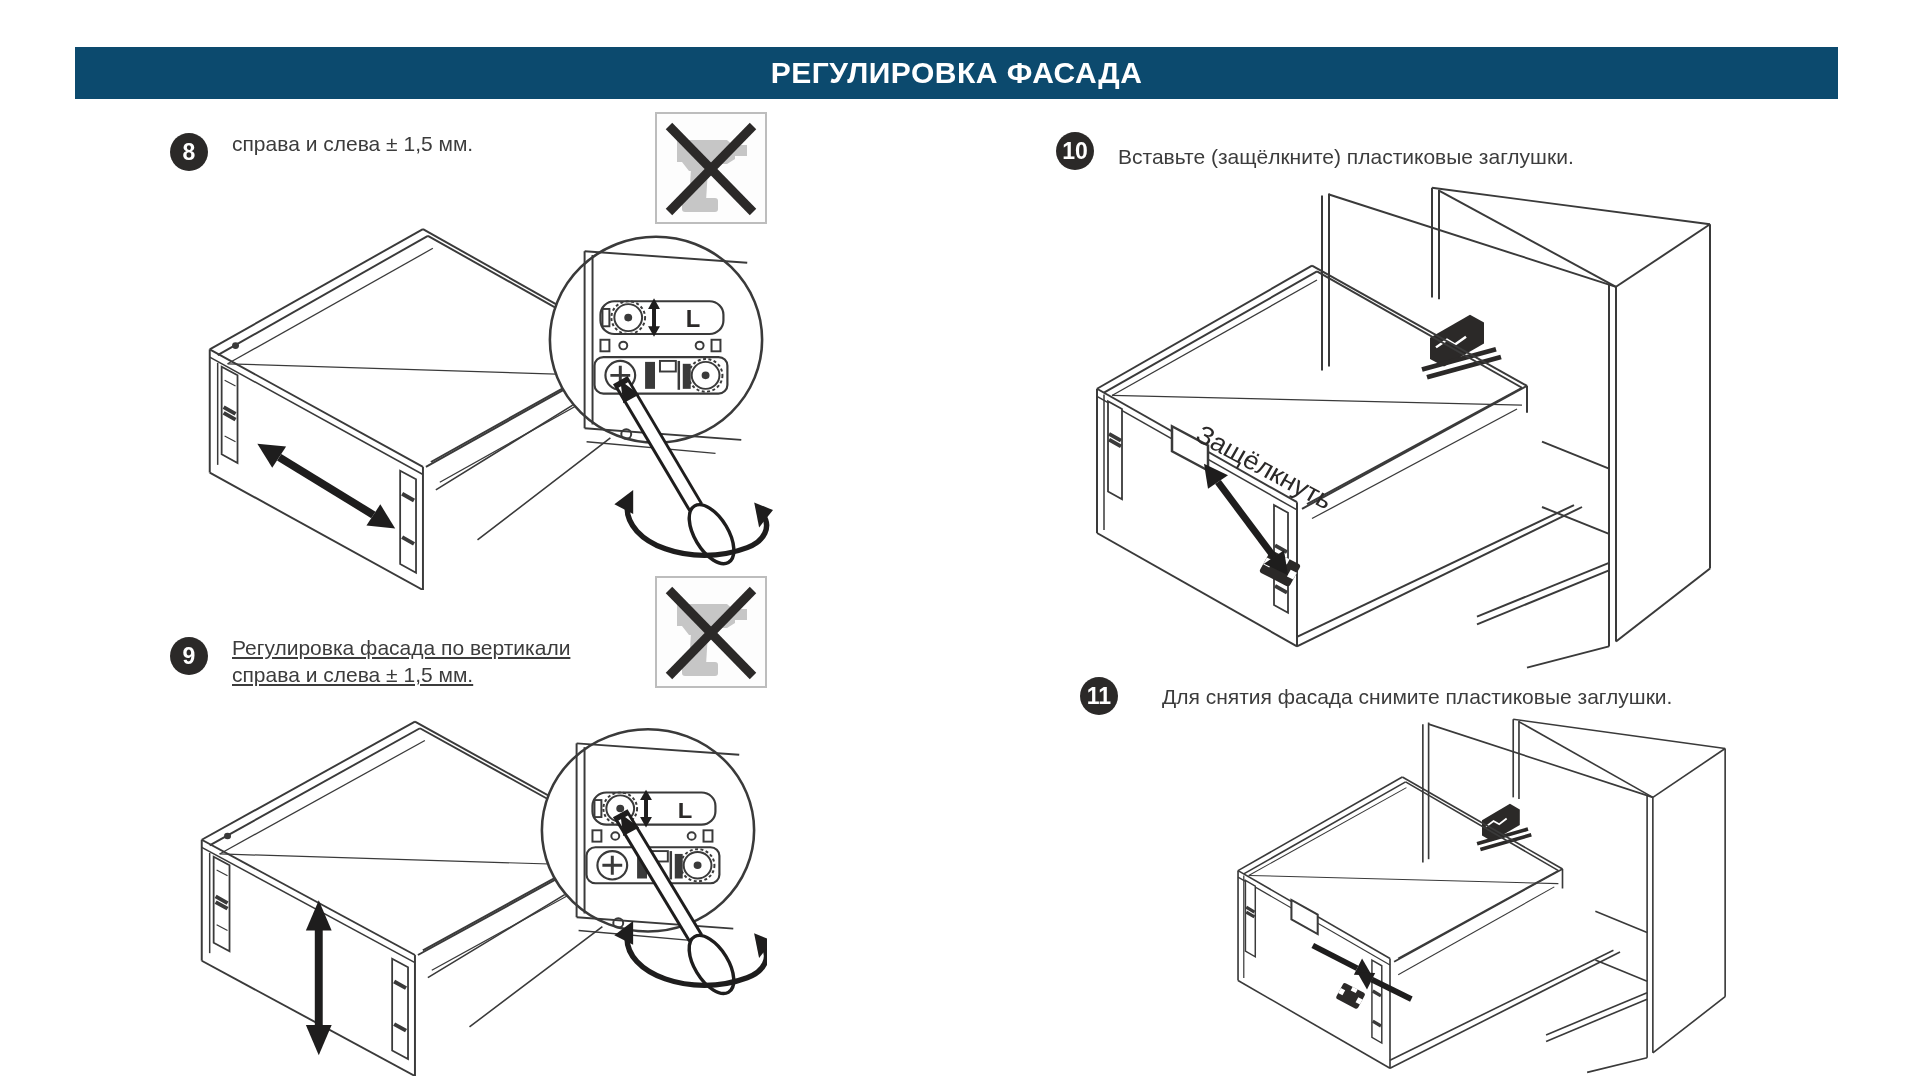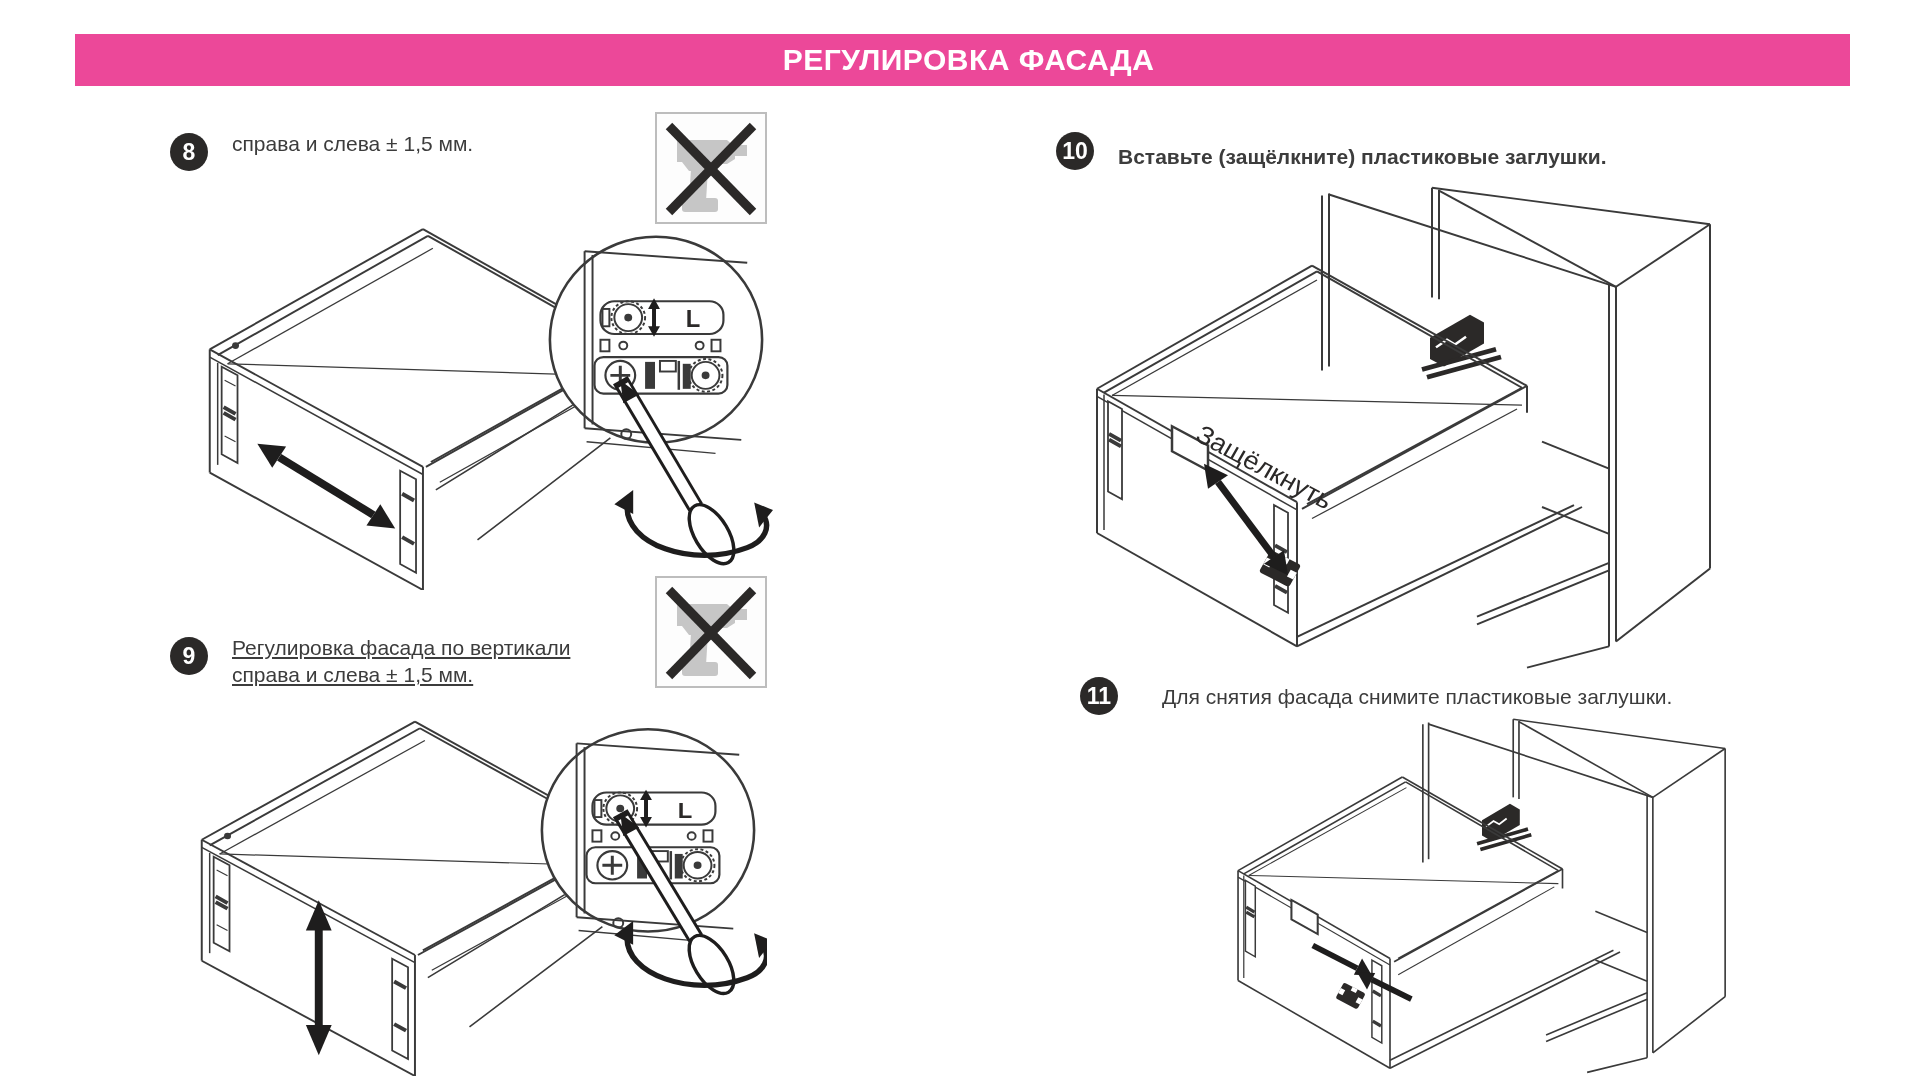--- a/index.html
+++ b/index.html
@@ -1,23 +1,23 @@
 <!DOCTYPE html>
 <html><head>
 <meta charset="utf-8">
 <style>
   html,body{margin:0;padding:0;background:#ffffff;}
   .page{
     position:relative;width:1924px;height:1082px;background:#ffffff;
     font-family:"Liberation Sans", sans-serif;color:#3c3c3c;overflow:hidden;
   }
   .header{
-    position:absolute;left:75px;top:34px;width:1763px;height:52px;
-    background:#ec4899;color:#ffffff;display:flex;align-items:center;justify-content:center;
-    font-size:30px;font-weight:bold;letter-spacing:.5px;padding-left:12px;
+    position:absolute;left:75px;top:47px;width:1763px;height:52px;
+    background:#0c4a6e;color:#ffffff;display:flex;align-items:center;justify-content:center;
+    font-size:30px;font-weight:bold;letter-spacing:.5px;
   }
   .badge{
     position:absolute;width:38px;height:38px;border-radius:50%;
     background:#2b2928;color:#fff;display:flex;align-items:center;justify-content:center;
     font-size:23px;font-weight:bold;
   }
   .step-text{position:absolute;font-size:21px;line-height:27px;color:#3c3c3c;}
   .nodrill{position:absolute;width:112px;height:112px;}
   .drawing{position:absolute;}
   svg text{font-family:"Liberation Sans", sans-serif;}
@@ -253,21 +253,21 @@
       <ellipse cx="544" cy="282" rx="34" ry="17" transform="rotate(60 544 282)" fill="#fff" stroke="#1e1d1d" stroke-width="3.5"></ellipse>
       <path d="M459 252 C456 292 524 318 580 296 C598 289 604 274 596 262" fill="none" stroke="#1e1d1d" stroke-width="5.5"></path>
       <polygon points="465,236 446,251 465,261" fill="#1e1d1d"></polygon>
       <polygon points="587,249 606,257 592,275" fill="#1e1d1d"></polygon>
     </g>
   </svg>
 
   <div class="badge" style="left:1056px;top:132px;align-items:center;">
     <span>10</span>
   </div>
-  <div class="step-text" style="left:1118px;top:143px;width:620px;font-weight:bold;">
+  <div class="step-text" style="left:1118px;top:143px;width:620px;">
     <div>Вставьте (защёлкните) пластиковые заглушки.</div>
   </div>
 
   <svg class="drawing" style="left:1022px;top:182px;width:700px;height:500px;" viewBox="0 0 700 520" preserveAspectRatio="none">
 
     <g fill="none" stroke="#3a3a3a" stroke-width="2">
       <path d="M300 14 V196"></path>
         <path d="M307 12 V192"></path>
       <path d="M410 6 V120"></path>
         <path d="M417 8 V122"></path>

